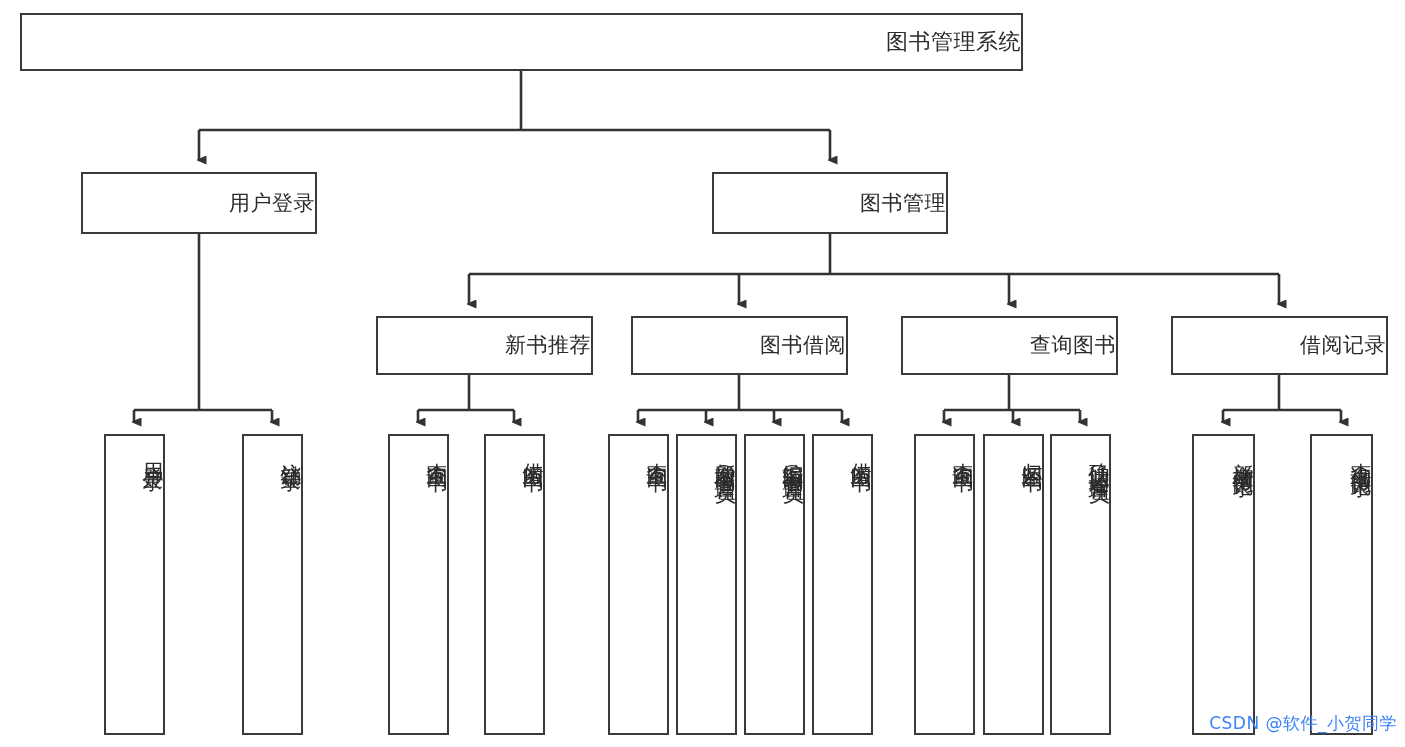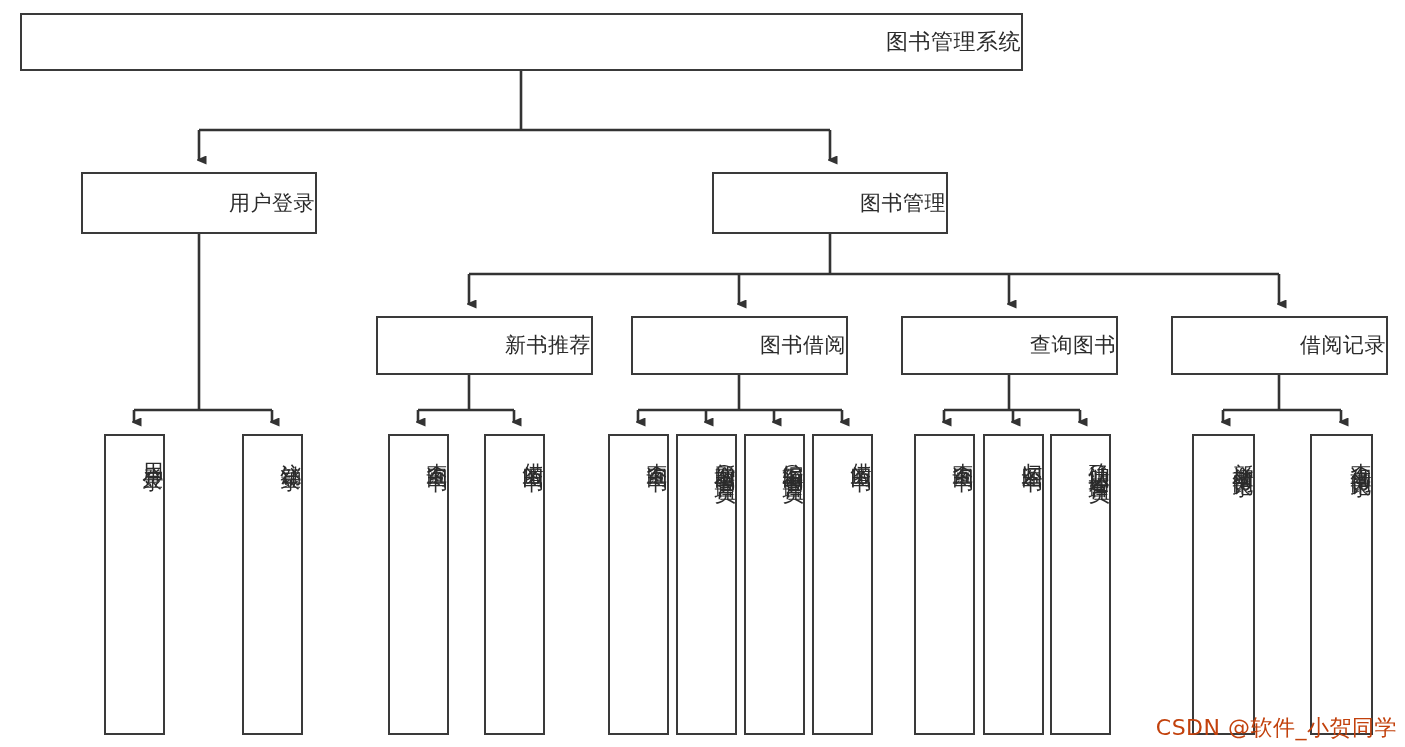--- a/index.html
+++ b/index.html
@@ -57,23 +57,23 @@
     position: absolute;
     left: 0;
     top: 0;
     width: 1405px;
     height: 747px;
     pointer-events: none;
   }
   .watermark {
     position: absolute;
     right: 8px;
-    bottom: 4px;
-    font-size: 22px;
-    color: #c2410c;
+    bottom: 12px;
+    font-size: 17px;
+    color: #3b82f6;
     white-space: nowrap;
     letter-spacing: 0.5px;
   }
 </style>
 </head>
 <body>
 
 <div id="canvas">
 
   <svg id="edges" viewBox="0 0 1405 747">

